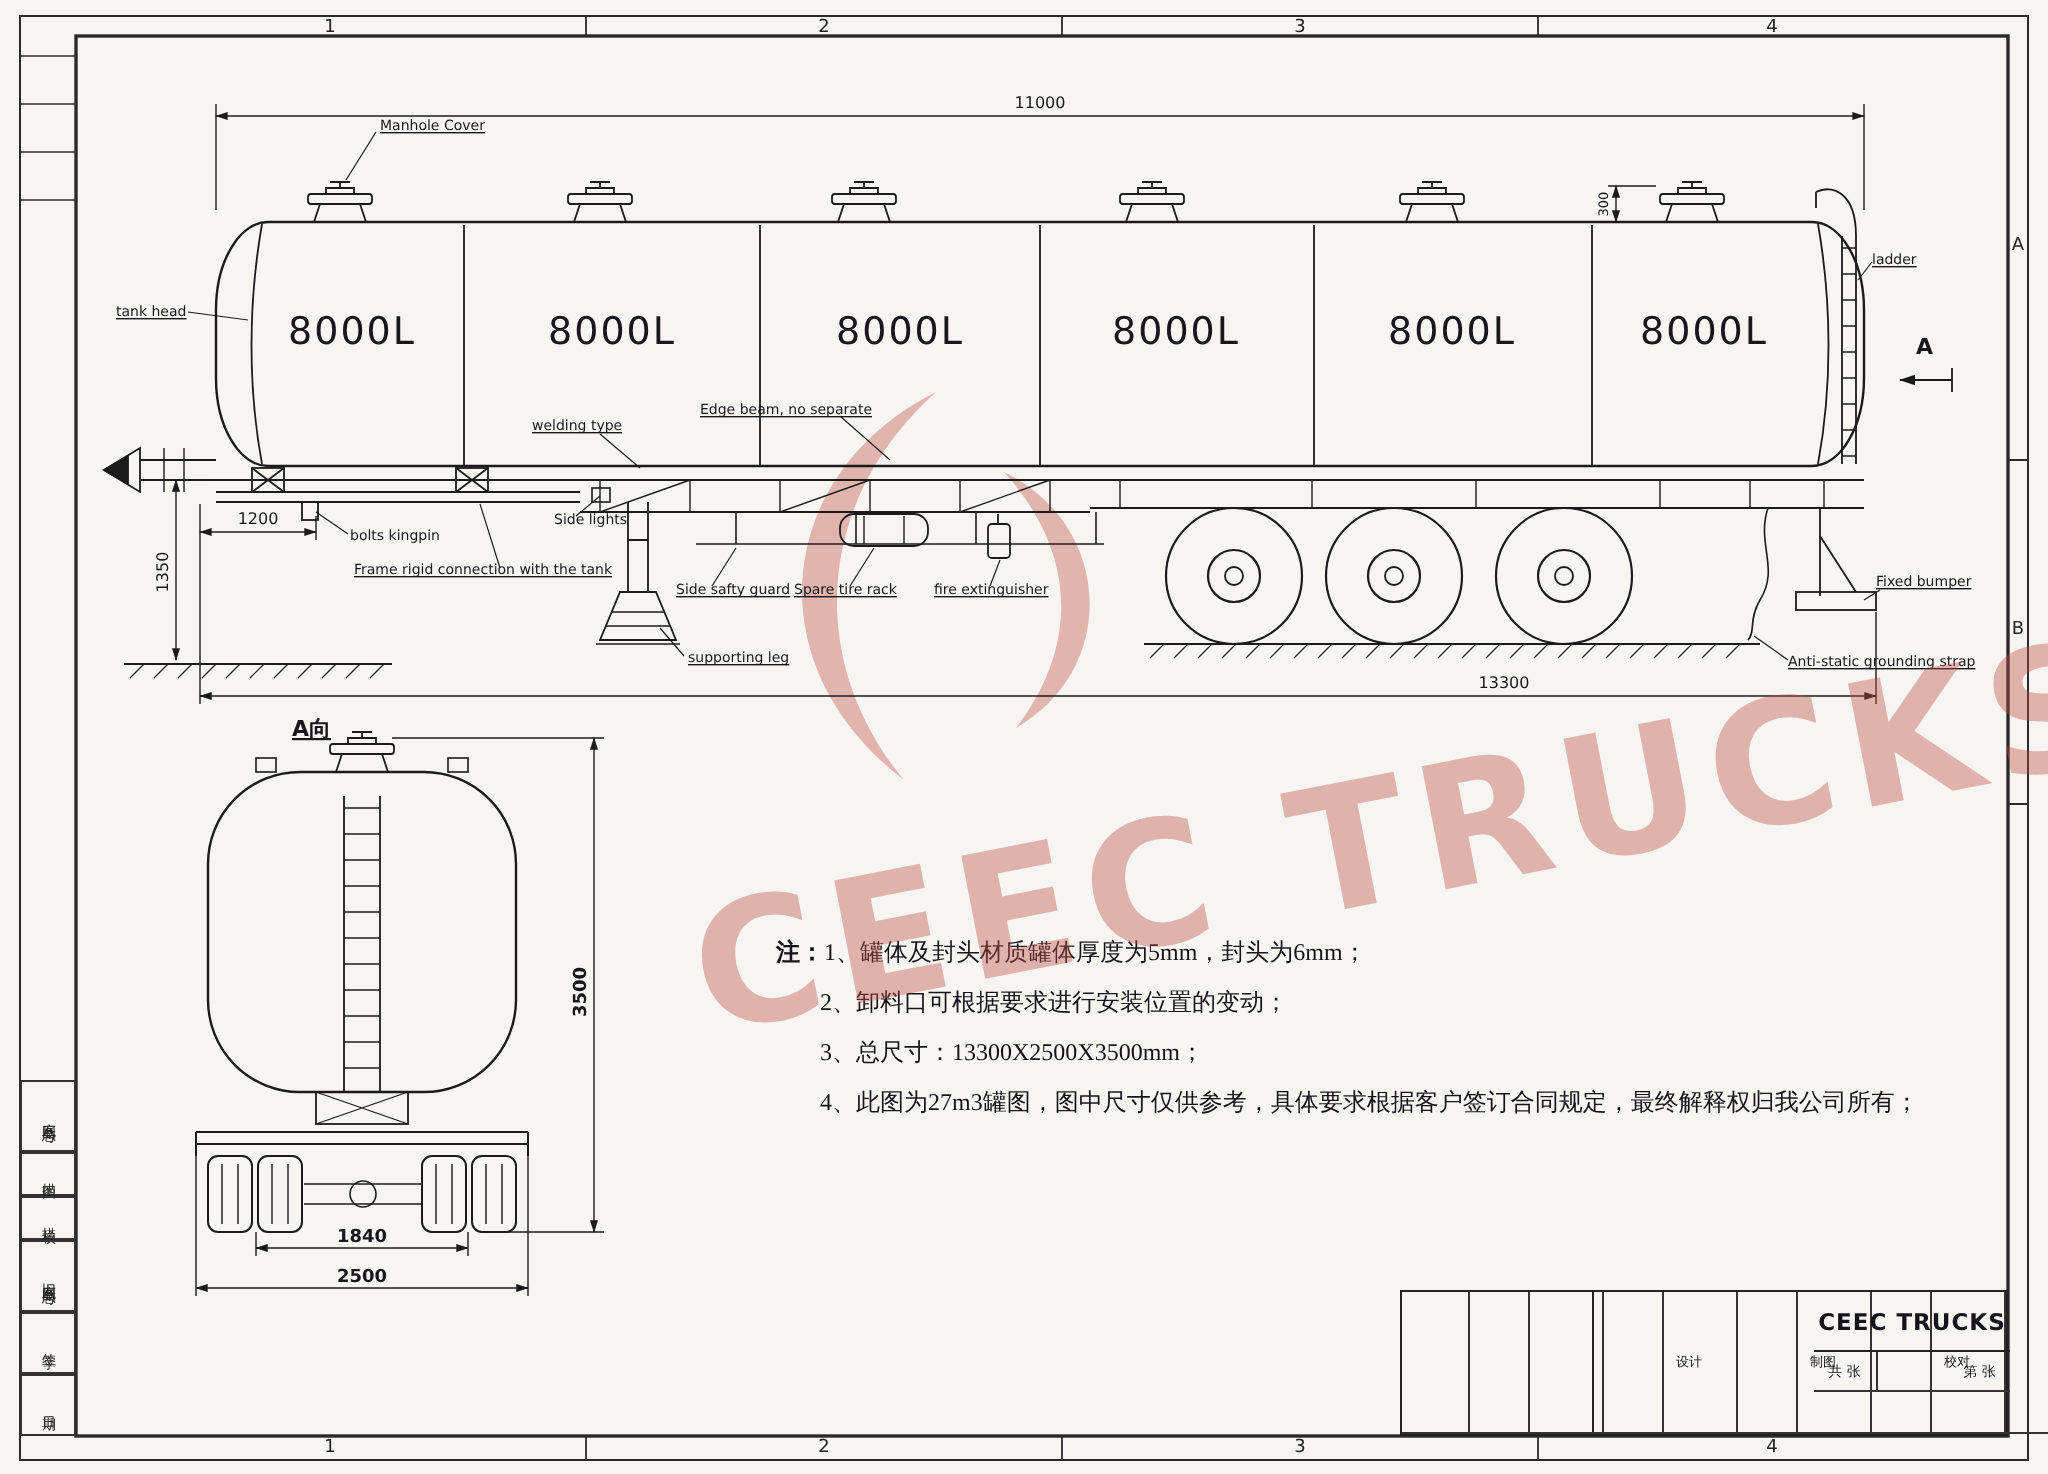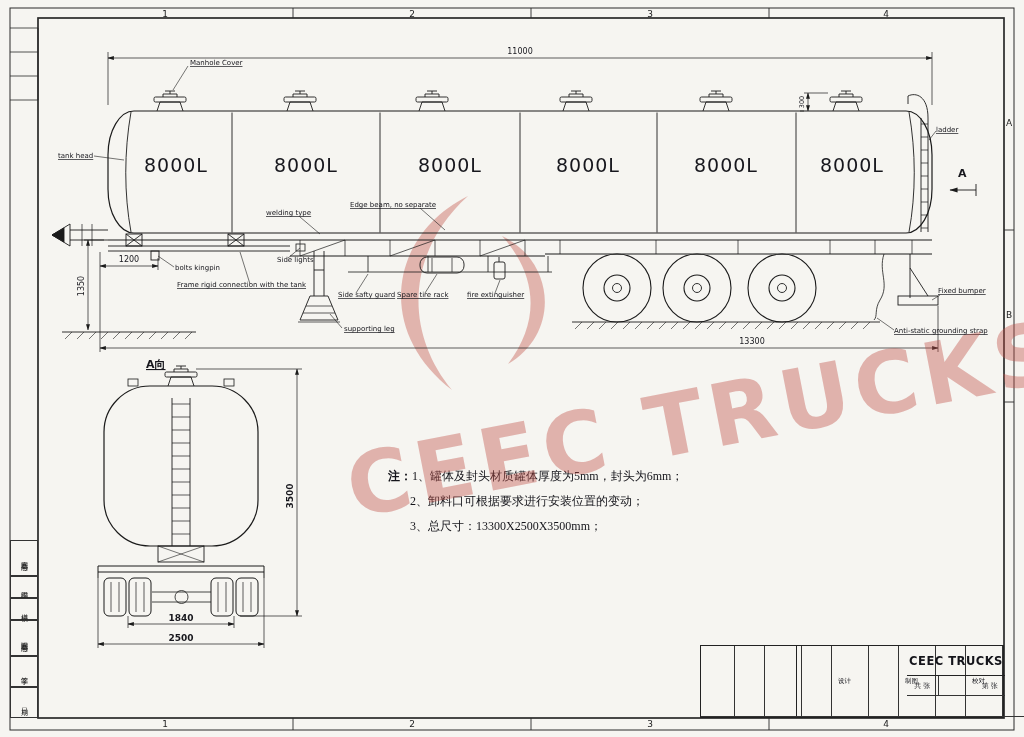--- a/index.html
+++ b/index.html
@@ -299,20 +299,21 @@
 <div class="mfield" style="top:576px; height:22px;">描图</div>
 <div class="mfield" style="top:598px; height:22px;">描校</div>
 <div class="mfield" style="top:620px; height:36px;">旧底图总号</div>
 <div class="mfield" style="top:656px; height:31px;">签字</div>
 <div class="mfield" style="top:687px; height:31px;">日期</div>
 
 <div class="notes">
   <div class="note-line"><span class="note-prefix">注：</span><span>1、罐体及封头材质罐体厚度为5mm，封头为6mm；</span></div>
   <div class="note-line cont">2、卸料口可根据要求进行安装位置的变动；</div>
   <div class="note-line cont">3、总尺寸：13300X2500X3500mm；</div>
+  <div class="note-line cont">4、此图为27m3罐图，图中尺寸仅供参考，具体要求根据客户签订合同规定，最终解释权归我公司所有；</div>
 </div>
 
 <div class="titleblock">
   <div class="tb-left">
     <div class="tb-row">
         <div class="tb-cell c1"></div>
         <div class="tb-cell c2"></div>
         <div class="tb-cell c3"></div>
       </div>
     <div class="tb-row">

